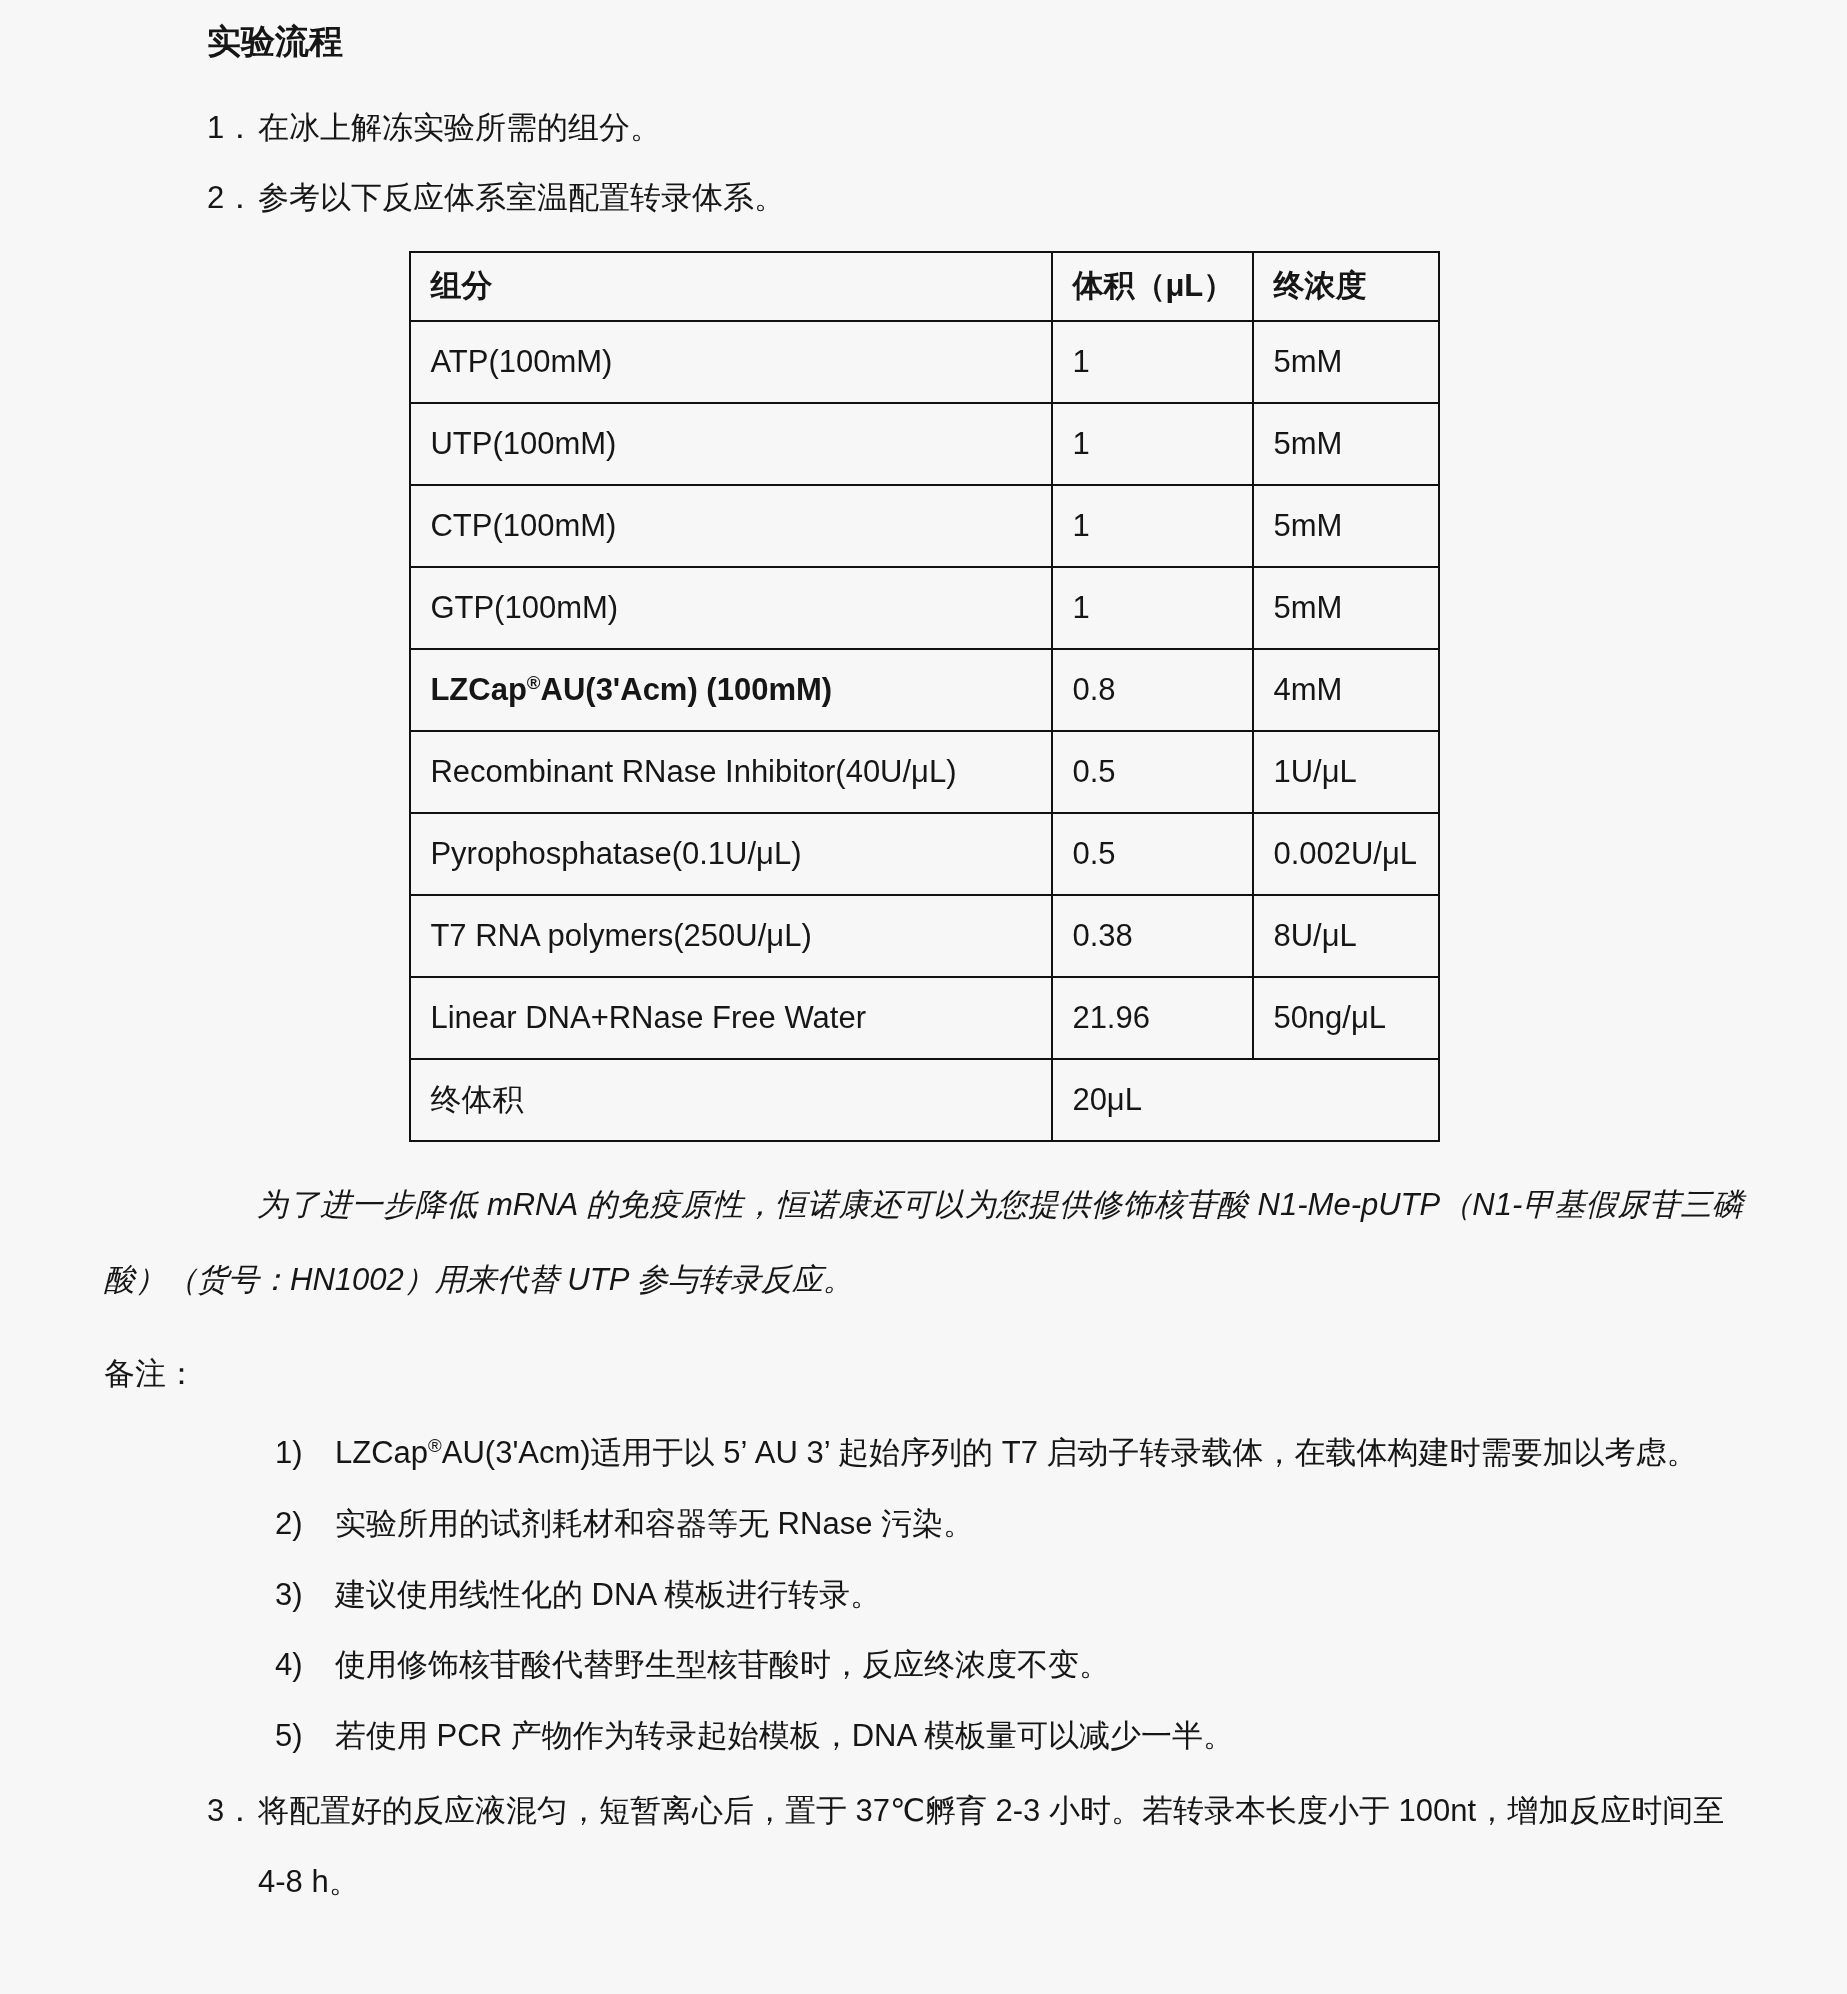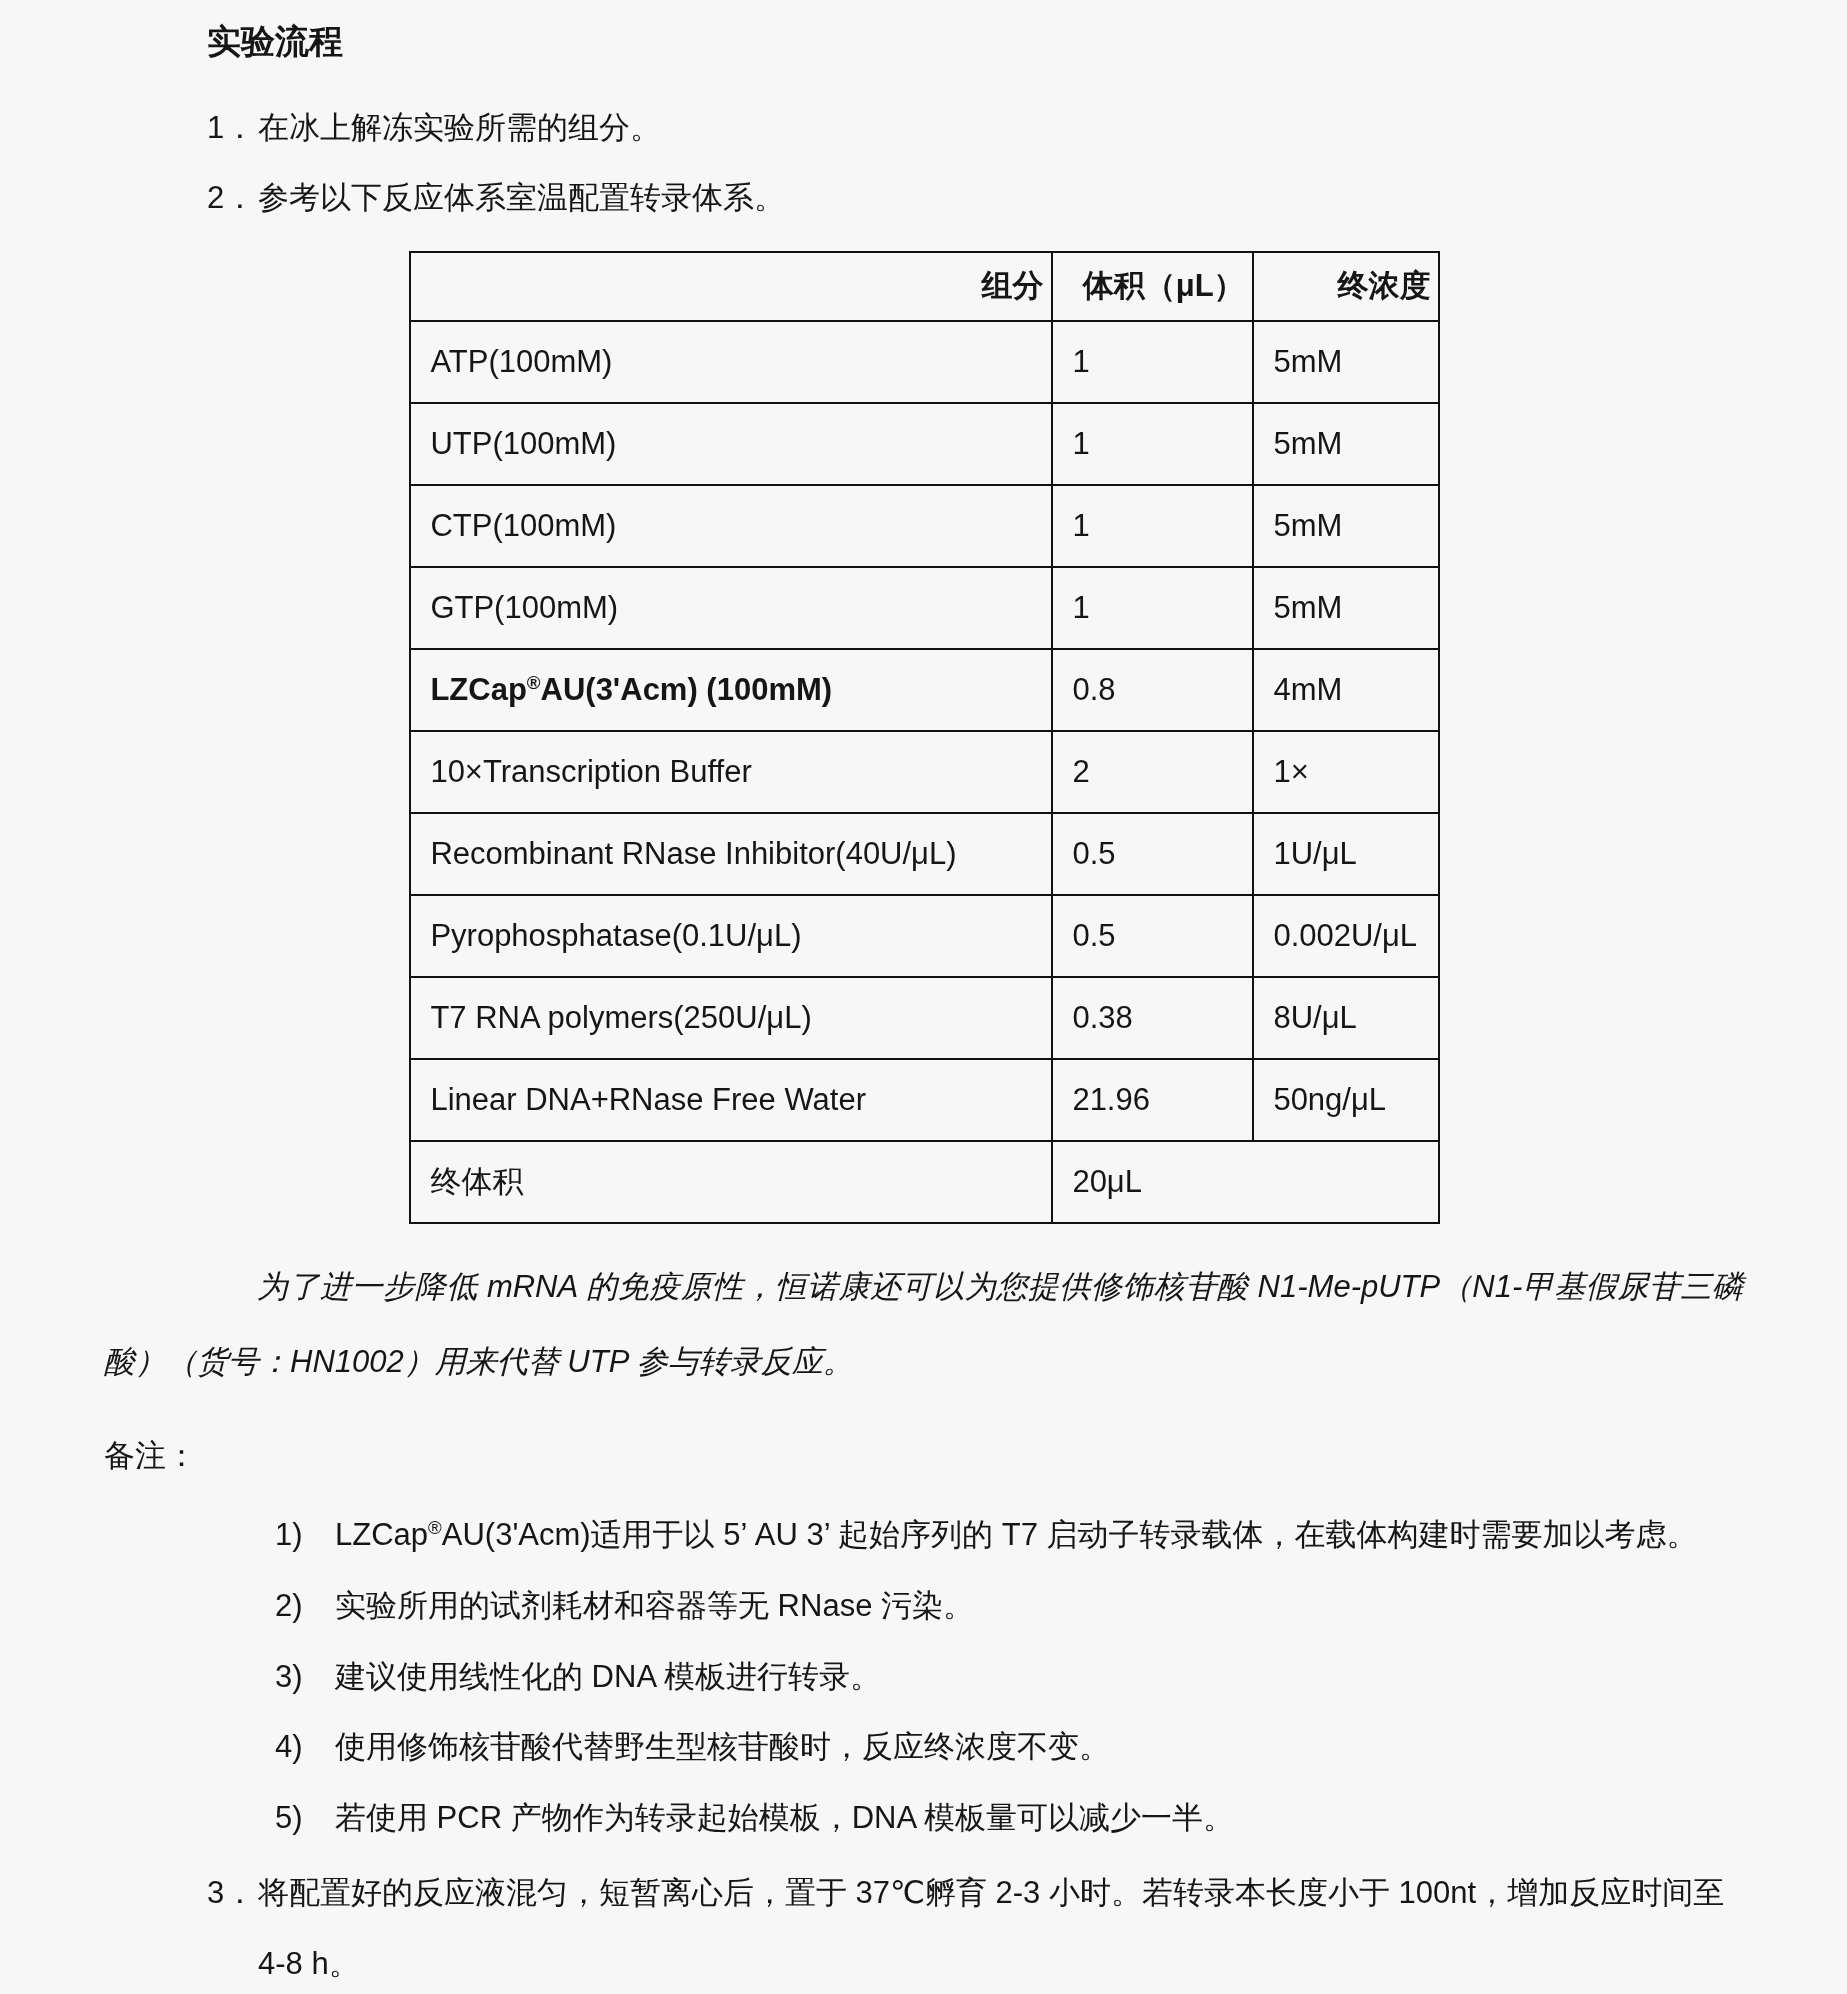--- a/index.html
+++ b/index.html
@@ -50,21 +50,20 @@
     border: 2.2px solid #111;
     text-align: left;
     vertical-align: middle;
     padding: 0 7.4px 0 19.4px;
     font-size: 31px;
     overflow: hidden;
   }
   table.reaction-table th {
     font-weight: 700;
     height: 67px;
-    text-align: right;
   }
   table.reaction-table td {
     font-weight: 400;
     height: 80px;
   }
   table.reaction-table td.bold-cell {
     font-weight: 700;
   }
   sup.reg {
     font-size: 0.60em;
@@ -152,25 +151,20 @@
         <td>GTP(100mM)</td>
         <td>1</td>
         <td>5mM</td>
       </tr>
       <tr>
         <td class="bold-cell"><span>LZCap</span><sup class="reg">®</sup><span>AU(3'Acm) (100mM)</span></td>
         <td>0.8</td>
         <td>4mM</td>
       </tr>
       <tr>
-        <td>10×Transcription Buffer</td>
-        <td>2</td>
-        <td>1×</td>
-      </tr>
-      <tr>
         <td>Recombinant RNase Inhibitor(40U/μL)</td>
         <td>0.5</td>
         <td>1U/μL</td>
       </tr>
       <tr>
         <td>Pyrophosphatase(0.1U/μL)</td>
         <td>0.5</td>
         <td>0.002U/μL</td>
       </tr>
       <tr>

